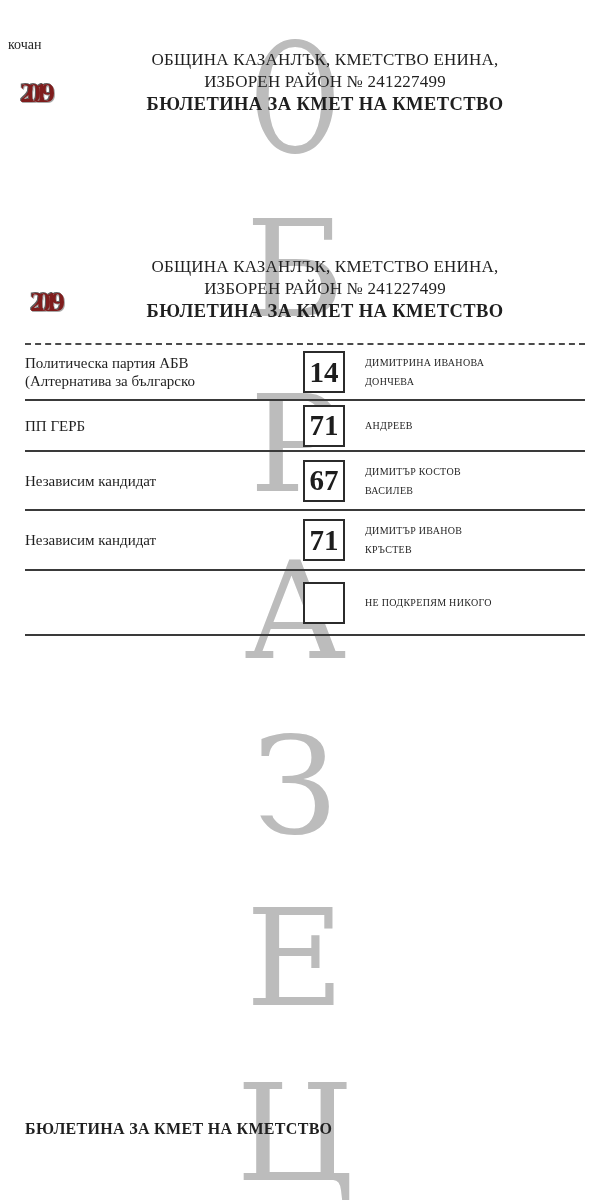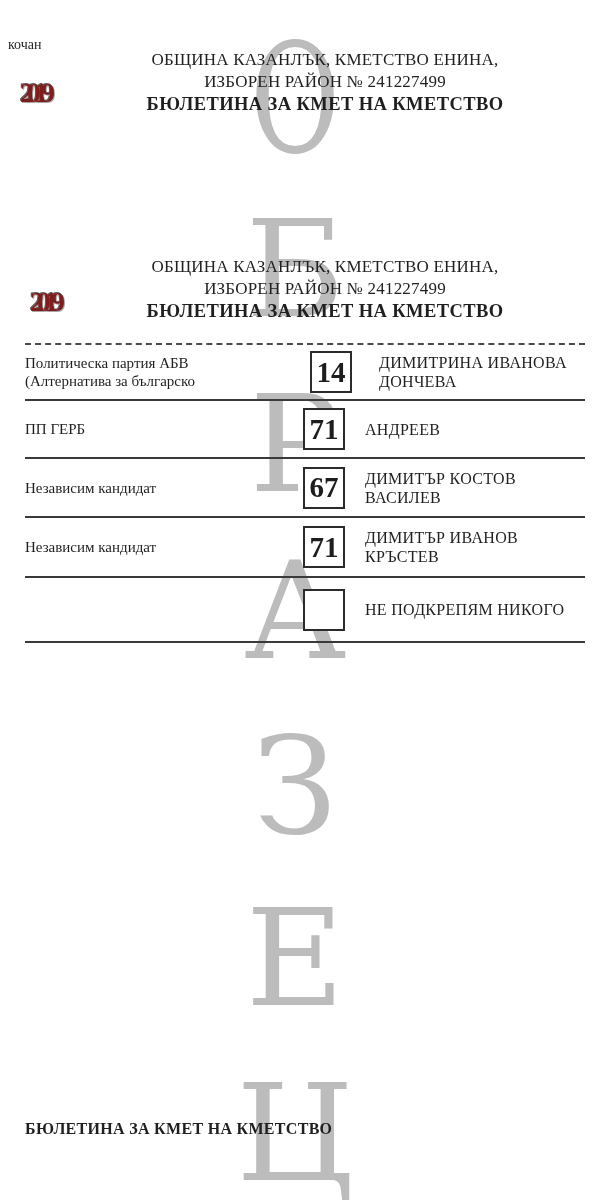--- a/index.html
+++ b/index.html
@@ -51,39 +51,39 @@
     border-top:2px dashed #4a4a4a;
     z-index:2;
   }
   .brow{
     display:grid;
     grid-template-columns:278px 44px 1fr;
     align-items:center;
     border-bottom:2px solid #3a3a3a;
     box-sizing:border-box;
   }
-  .brow.r1{height:56px;gap:7px;}
-  .brow.r2{height:58px;}
+  .brow.r1{height:56px;}
+  .brow.r2{height:51px;}
   .brow.r3{height:59px;}
   .brow.r4{height:60px;}
   .brow.r5{height:65px;}
   .party-cell{font-size:15px;line-height:18px;padding-right:6px;}
   .party-cell span,.cand-cell span{display:block;}
   .numbox{
     width:38px;height:38px;
     border:2.5px solid #2b2b2b;
     background:#fff;
     display:flex;align-items:center;justify-content:center;
     font-weight:bold;font-size:29px;
     color:#1d1d1d;
     box-sizing:content-box;
   }
   .cand-cell{
     padding-left:18px;
-    font-size:16px;line-height:19px;
+    font-size:10px;line-height:19px;
     letter-spacing:.3px;
   }
   
   .footer-title{
     position:absolute;left:25px;top:1120px;
     font-weight:bold;font-size:16px;letter-spacing:.3px;
     z-index:2;
   }
 </style>
 </head>

